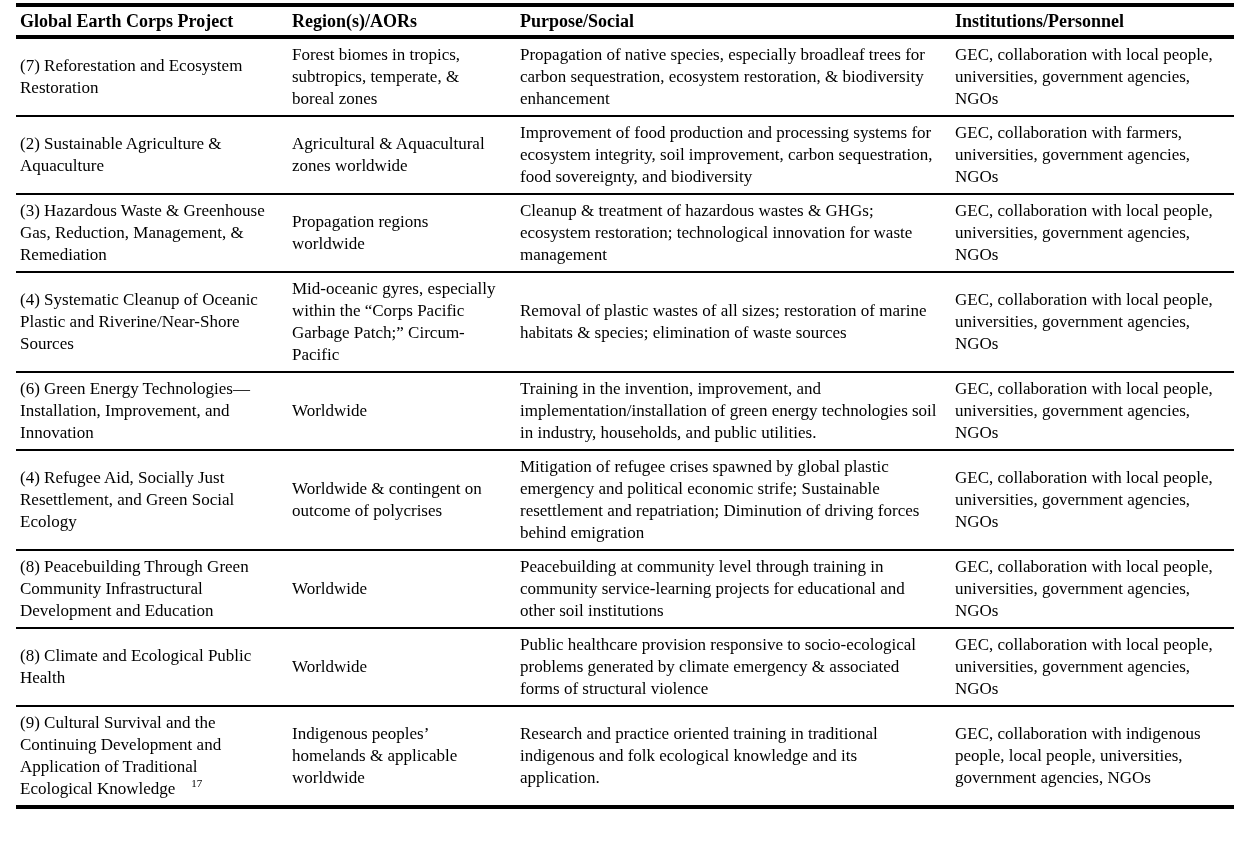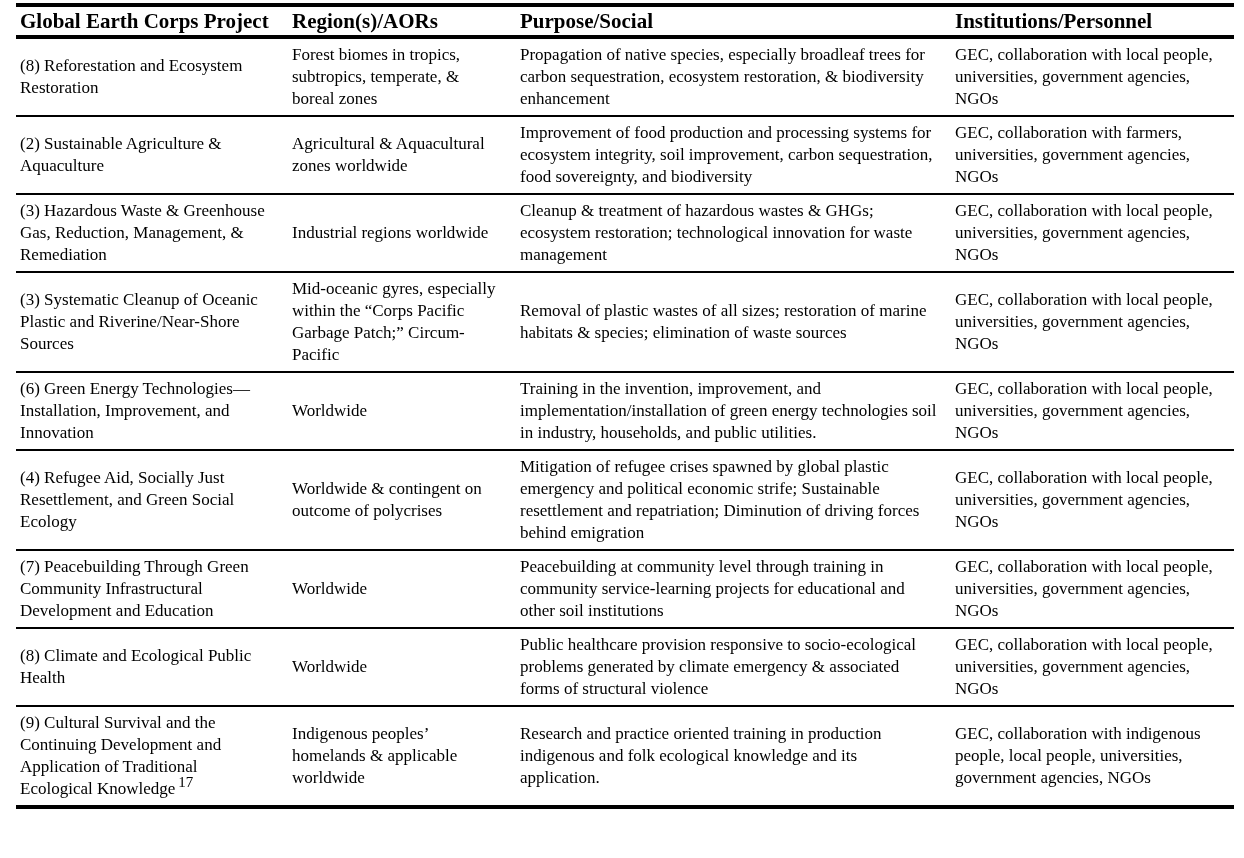--- a/index.html
+++ b/index.html
@@ -25,34 +25,34 @@
     border-bottom: 4px solid #000000;
     font-size: 17px;
     line-height: 22px;
   }
   table.gec-table thead th {
     text-align: left;
     font-weight: bold;
     vertical-align: bottom;
     padding: 3px 12px 3px 4px;
     border-bottom: 4px solid #000000;
-    font-size: 21px;
+    font-size: 18px;
   }
   table.gec-table tbody td {
     vertical-align: middle;
     padding: 5px 14px 5px 4px;
     border-top: 2px solid #000000;
   }
   table.gec-table tbody tr:first-child td {
     border-top: none;
   }
   td.project-cell sup {
-    font-size: 15px;
+    font-size: 11px;
     line-height: 0;
-    margin-left: 3px;
+    margin-left: 16px;
   }
 </style>
 </head>
 <body>
 
 <div class="page">
   <table class="gec-table">
     <colgroup>
       <col style="width:272px">
       <col style="width:228px">
@@ -62,68 +62,68 @@
     <thead>
       <tr>
         <th>Global Earth Corps Project</th>
         <th>Region(s)/AORs</th>
         <th>Purpose/Social</th>
         <th>Institutions/Personnel</th>
       </tr>
     </thead>
     <tbody>
       <tr>
-        <td class="project-cell"><span>(8) Reforestation and Ecosystem Restoration</span><sup></sup></td>
+        <td class="project-cell"><span>(7) Reforestation and Ecosystem Restoration</span><sup></sup></td>
         <td>Forest biomes in tropics, subtropics, temperate, &amp; boreal zones</td>
         <td>Propagation of native species, especially broadleaf trees for carbon sequestration, ecosystem restoration, &amp; biodiversity enhancement</td>
         <td>GEC, collaboration with local people, universities, government agencies, NGOs</td>
       </tr>
       <tr>
         <td class="project-cell"><span>(2) Sustainable Agriculture &amp; Aquaculture</span><sup></sup></td>
         <td>Agricultural &amp; Aquacultural zones worldwide</td>
         <td>Improvement of food production and processing systems for ecosystem integrity, soil improvement, carbon sequestration, food sovereignty, and biodiversity</td>
         <td>GEC, collaboration with farmers, universities, government agencies, NGOs</td>
       </tr>
       <tr>
         <td class="project-cell"><span>(3) Hazardous Waste &amp; Greenhouse Gas, Reduction, Management, &amp; Remediation</span><sup></sup></td>
-        <td>Industrial regions worldwide</td>
+        <td>Propagation regions worldwide</td>
         <td>Cleanup &amp; treatment of hazardous wastes &amp; GHGs; ecosystem restoration; technological innovation for waste management</td>
         <td>GEC, collaboration with local people, universities, government agencies, NGOs</td>
       </tr>
       <tr>
-        <td class="project-cell"><span>(3) Systematic Cleanup of Oceanic Plastic and Riverine/Near-Shore Sources</span><sup></sup></td>
+        <td class="project-cell"><span>(4) Systematic Cleanup of Oceanic Plastic and Riverine/Near-Shore Sources</span><sup></sup></td>
         <td>Mid-oceanic gyres, especially within the “Corps Pacific Garbage Patch;” Circum-Pacific</td>
         <td>Removal of plastic wastes of all sizes; restoration of marine habitats &amp; species; elimination of waste sources</td>
         <td>GEC, collaboration with local people, universities, government agencies, NGOs</td>
       </tr>
       <tr>
         <td class="project-cell"><span>(6) Green Energy Technologies—Installation, Improvement, and Innovation</span><sup></sup></td>
         <td>Worldwide</td>
         <td>Training in the invention, improvement, and implementation/installation of green energy technologies soil in industry, households, and public utilities.</td>
         <td>GEC, collaboration with local people, universities, government agencies, NGOs</td>
       </tr>
       <tr>
         <td class="project-cell"><span>(4) Refugee Aid, Socially Just Resettlement, and Green Social Ecology</span><sup></sup></td>
         <td>Worldwide &amp; contingent on outcome of polycrises</td>
         <td>Mitigation of refugee crises spawned by global plastic emergency and political economic strife; Sustainable resettlement and repatriation; Diminution of driving forces behind emigration</td>
         <td>GEC, collaboration with local people, universities, government agencies, NGOs</td>
       </tr>
       <tr>
-        <td class="project-cell"><span>(7) Peacebuilding Through Green Community Infrastructural Development and Education</span><sup></sup></td>
+        <td class="project-cell"><span>(8) Peacebuilding Through Green Community Infrastructural Development and Education</span><sup></sup></td>
         <td>Worldwide</td>
         <td>Peacebuilding at community level through training in community service-learning projects for educational and other soil institutions</td>
         <td>GEC, collaboration with local people, universities, government agencies, NGOs</td>
       </tr>
       <tr>
         <td class="project-cell"><span>(8) Climate and Ecological Public Health</span><sup></sup></td>
         <td>Worldwide</td>
         <td>Public healthcare provision responsive to socio-ecological problems generated by climate emergency &amp; associated forms of structural violence</td>
         <td>GEC, collaboration with local people, universities, government agencies, NGOs</td>
       </tr>
       <tr>
         <td class="project-cell"><span>(9) Cultural Survival and the Continuing Development and Application of Traditional Ecological Knowledge</span><sup>17</sup></td>
         <td>Indigenous peoples’ homelands &amp; applicable worldwide</td>
-        <td>Research and practice oriented training in production indigenous and folk ecological knowledge and its application.</td>
+        <td>Research and practice oriented training in traditional indigenous and folk ecological knowledge and its application.</td>
         <td>GEC, collaboration with indigenous people, local people, universities, government agencies, NGOs</td>
       </tr>
     </tbody>
   </table>
 </div>
 
 </body></html>

